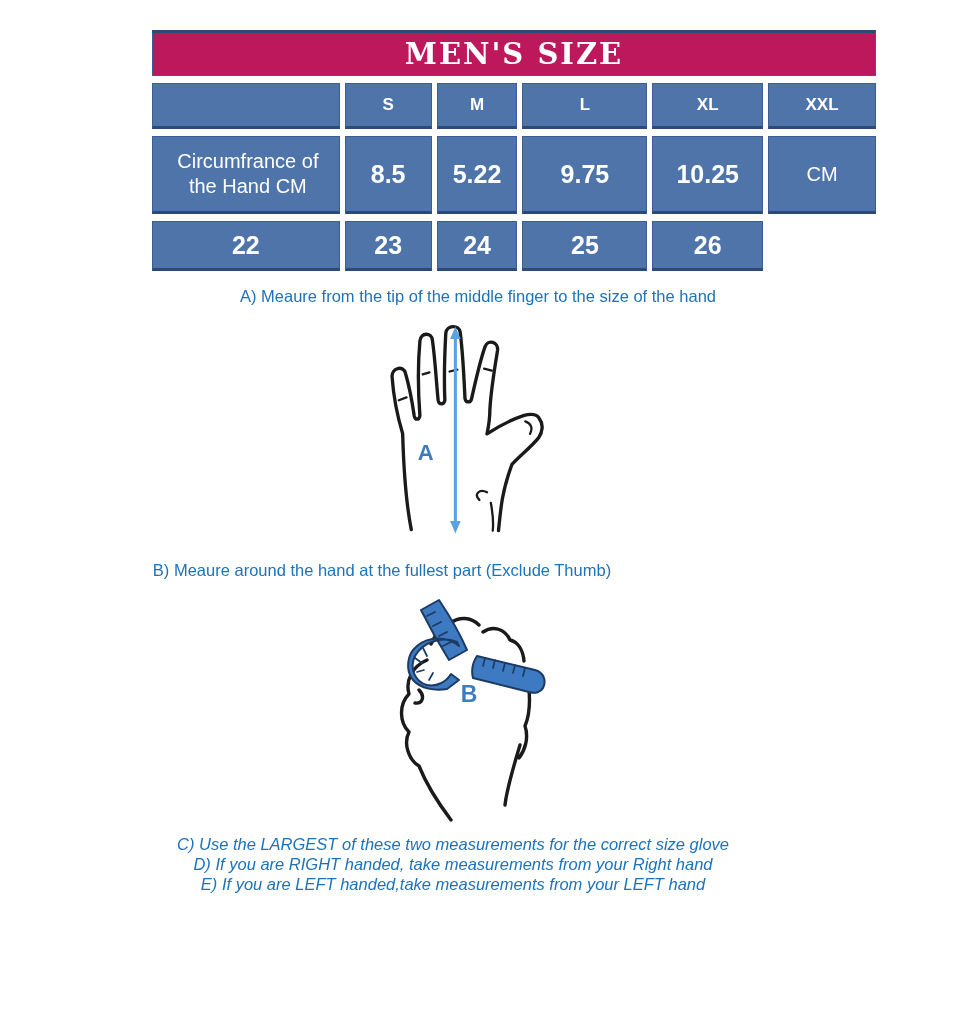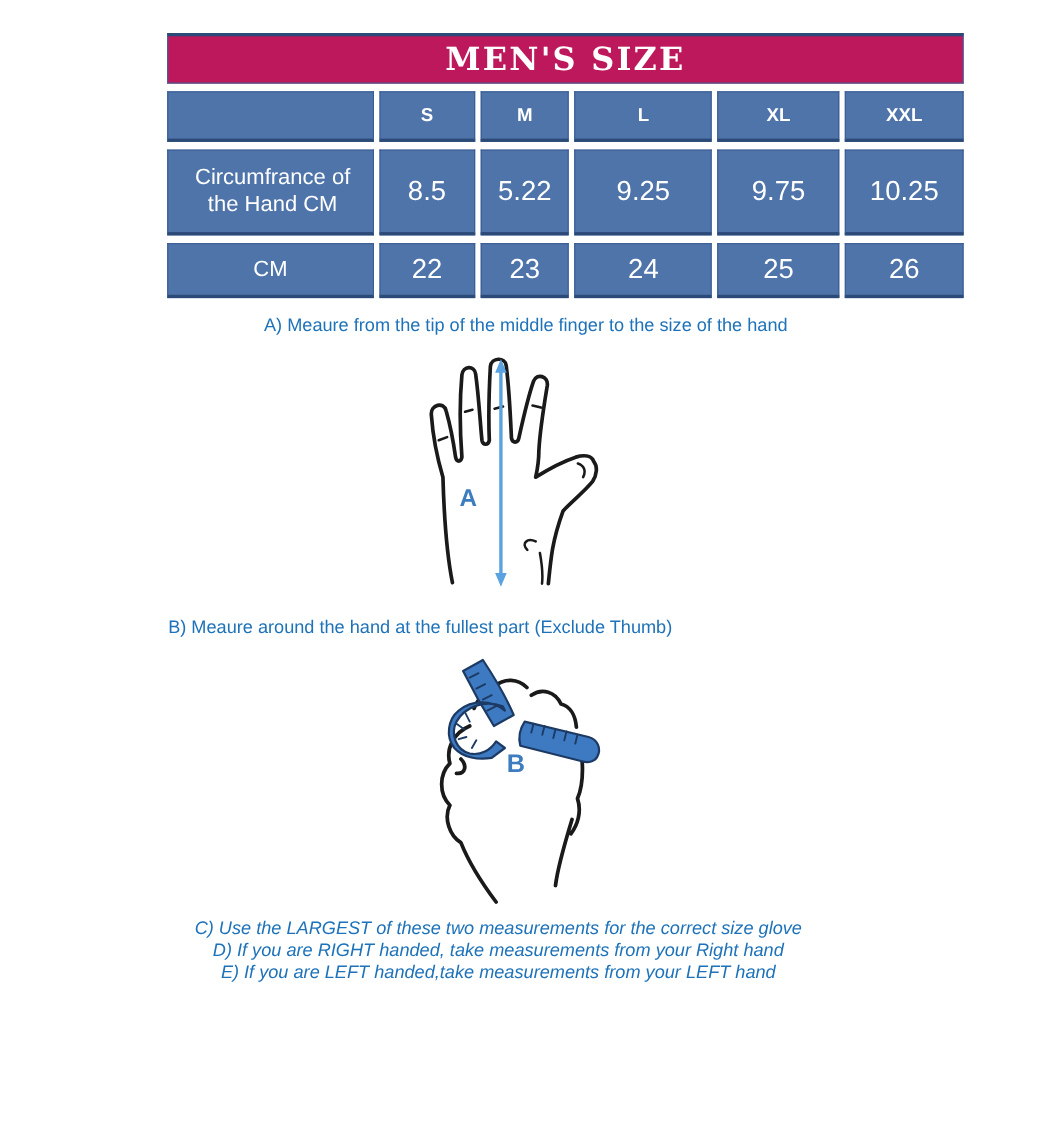--- a/index.html
+++ b/index.html
@@ -21,21 +21,21 @@
     grid-template-columns:188fr 87fr 81fr 125fr 111fr 108fr;
     grid-template-rows:46px 78px 50px;
     column-gap:5px;row-gap:7px;
   }
   .cell{
     background:#4f74a9;color:#ffffff;box-sizing:border-box;
     border:1px solid #3a5d94;border-bottom:3px solid #2b4a78;
     display:flex;align-items:center;justify-content:center;
   }
   .cell.colh{font-weight:bold;font-size:17px;}
-  .cell.num{font-weight:normal;font-size:25px;}
+  .cell.num{font-weight:bold;font-size:25px;}
   .cell.rowlabel{font-size:20px;justify-content:flex-start;padding:4px 6px 4px 10px;line-height:1.25;text-align:center;}
   .cell.rowlabel.center{justify-content:center;padding:4px 10px;}
   
   .note{
     color:#1d72b9;font-size:16.5px;text-align:center;line-height:20px;
   }
   .note-a{position:absolute;left:0;width:956px;top:286px;}
   .note-b{position:absolute;left:0;width:764px;top:560px;}
   .notes-cf{position:absolute;left:0;width:906px;top:834px;font-style:italic;}
   
@@ -57,21 +57,20 @@
       <div class="cell colh"></div>
       <div class="cell colh">S</div>
       <div class="cell colh">M</div>
       <div class="cell colh">L</div>
       <div class="cell colh">XL</div>
       <div class="cell colh">XXL</div>
 
       <div class="cell rowlabel">Circumfrance of the Hand CM</div>
       <div class="cell num">8.5</div>
       <div class="cell num">5.22</div>
-      <div class="cell num">9.25</div>
       <div class="cell num">9.75</div>
       <div class="cell num">10.25</div>
 
       <div class="cell rowlabel center">CM</div>
       <div class="cell num">22</div>
       <div class="cell num">23</div>
       <div class="cell num">24</div>
       <div class="cell num">25</div>
       <div class="cell num">26</div>
     </div>

